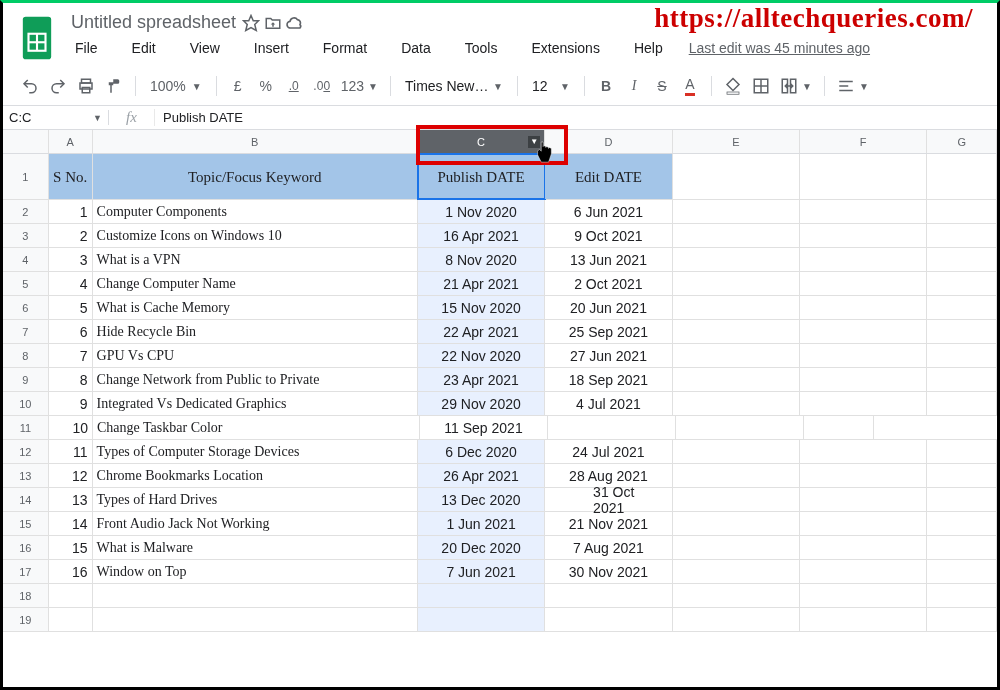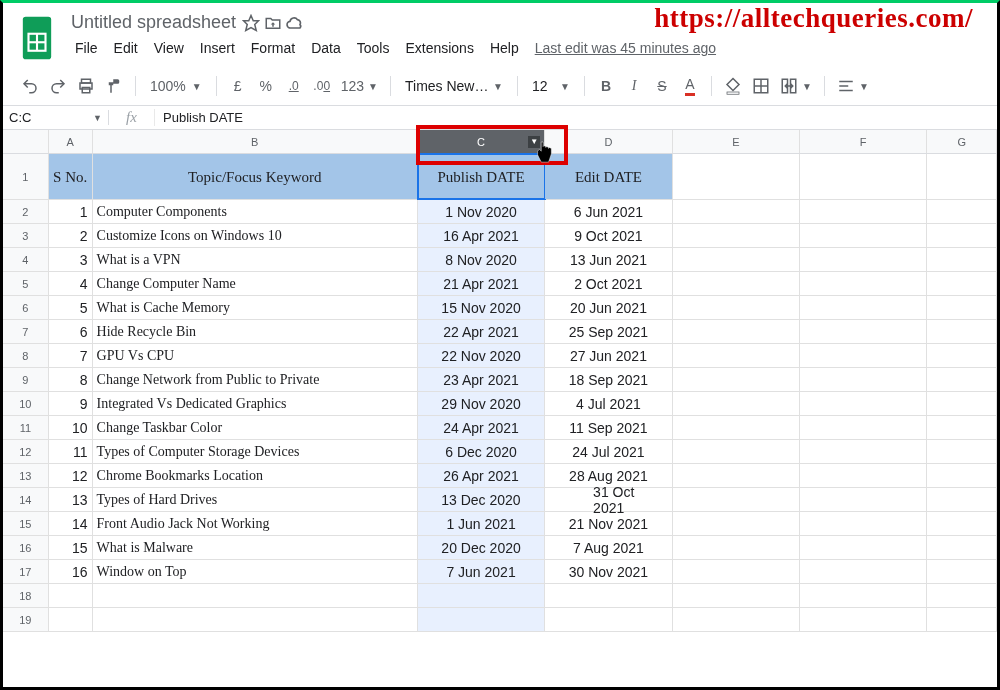--- a/index.html
+++ b/index.html
@@ -10,23 +10,23 @@
 
 .titlebar { display: flex; align-items: flex-start; padding: 8px 14px 0 14px; gap: 10px; }
 .logo { width: 40px; height: 54px; display: flex; align-items: center; justify-content: center; }
 .logo-svg { width: 34px; height: 46px; }
 .title-block { flex: 1; }
 .title-row { display: flex; align-items: center; gap: 0; }
 .doc-title { font-size: 18px; color: #5f6368; padding: 1px 4px; }
 .title-icon-btn { width: 22px; height: 22px; display: flex; align-items: center; justify-content: center; color: #5f6368; border-radius: 2px; }
 
 
-.menubar { display: flex; align-items: center; gap: 0; margin-top: 2px; }
+.menubar { display: flex; align-items: center; gap: 18px; margin-top: 2px; }
 .menu-item { padding: 4px 8px; font-size: 14px; color: #202124; border-radius: 4px; cursor: pointer; }
-.edit-status { margin-left: 8px; color: #5f6368; font-size: 14px; text-decoration: underline; cursor: pointer; }
+.edit-status { color: #5f6368; font-size: 14px; text-decoration: underline; cursor: pointer; }
 
 
 .toolbar { display: flex; align-items: center; padding: 4px 14px 6px 14px; gap: 2px; border-bottom: 1px solid #dadce0; margin-top: 4px; }
 .tbbtn { min-width: 26px; height: 26px; display: flex; align-items: center; justify-content: center; color: #5f6368; border-radius: 2px; cursor: pointer; font-size: 14px; padding: 0 2px; }
 .tbsep { width: 1px; height: 20px; background: #dadce0; margin: 0 6px; }
 .tb-zoom { display: flex; align-items: center; gap: 2px; padding: 0 6px; font-size: 14px; color: #5f6368; }
 .tb-drop { font-size: 10px; color: #5f6368; margin-left: 4px; }
 .tb-font { display: flex; align-items: center; width: 110px; font-size: 14px; color: #202124; padding: 0 6px; }
 .tb-size { display: flex; align-items: center; width: 50px; font-size: 14px; color: #202124; padding: 0 6px; justify-content: space-between; }
 .text-red-underline { border-bottom: 3px solid #d93025; padding-bottom: 1px; }
@@ -335,21 +335,20 @@
           <div class="cell wC c sel-col" style="font-family:Arial,sans-serif;">29 Nov 2020</div>
           <div class="cell wD c" style="font-family:Arial,sans-serif;">4 Jul 2021</div>
           <div class="cell wE"></div>
           <div class="cell wF"></div>
           <div class="cell wG"></div>
         </div>
         <div class="row">
           <div class="rowh">11</div>
           <div class="cell wA r" style="font-family:Arial,sans-serif;">10</div>
           <div class="cell wB">Change Taskbar Color</div>
-          <div class="cell wC c sel-col" style="font-family:Arial,sans-serif;">24 Apr 2021</div>
           <div class="cell wD c" style="font-family:Arial,sans-serif;">11 Sep 2021</div>
           <div class="cell wE"></div>
           <div class="cell wF"></div>
           <div class="cell wG"></div>
         </div>
         <div class="row">
           <div class="rowh">12</div>
           <div class="cell wA r" style="font-family:Arial,sans-serif;">11</div>
           <div class="cell wB">Types of Computer Storage Devices</div>
           <div class="cell wC c sel-col" style="font-family:Arial,sans-serif;">6 Dec 2020</div>

